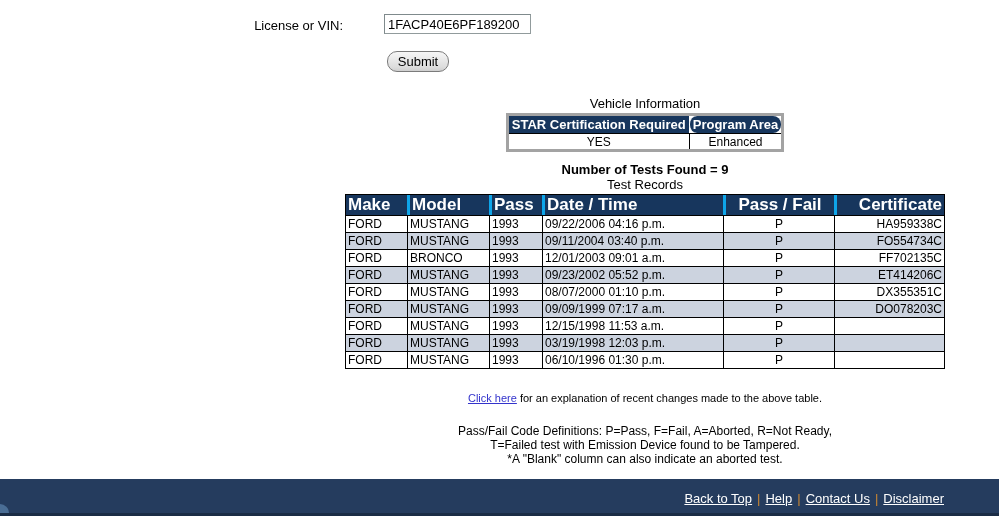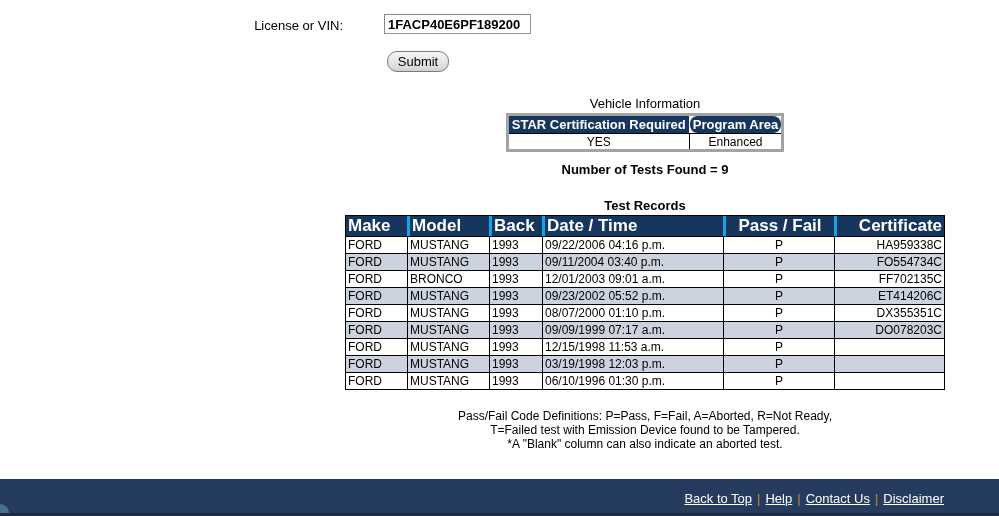--- a/index.html
+++ b/index.html
@@ -11,41 +11,41 @@
   }
   *{margin:0;padding:0;box-sizing:border-box;}
   html,body{background:#fff;}
   body{font-family:"Liberation Sans", sans-serif;color:#000;}
   #page{position:relative;width:999px;height:516px;background:#fff;overflow:hidden;}
 
   
   .form-label{position:absolute;left:150px;top:18px;width:193px;text-align:right;font-size:13px;}
   .vin-input{position:absolute;left:384px;top:14px;width:147px;height:20px;
     border:1px solid #919b9c;border-top-color:#7f8a8c;border-left-color:#7f8a8c;
-    font-family:"Liberation Sans", sans-serif;font-size:13px;padding:1px 3px;color:#000;background:#fff;font-weight:bold;}
+    font-family:"Liberation Sans", sans-serif;font-size:13px;padding:1px 3px;color:#000;background:#fff;}
   .submit-btn{position:absolute;left:387px;top:51px;width:62px;height:21px;
     font-family:"Liberation Sans", sans-serif;font-size:13px;color:#000;
     background:linear-gradient(#f6f6f6,#dcdcdc 80%,#cfcfcf);
     border:1px solid #7b7b7b;border-radius:10px;cursor:pointer;}
 
   
   .center-col{position:absolute;left:345px;top:96px;width:600px;text-align:center;}
   .section-title{font-size:13px;line-height:15px;}
 
   table{border-collapse:separate;border-spacing:0;}
   .vi-table{margin:2px auto 0 auto;border:3px solid #a3a3a3;}
   .vi-table th{background:var(--navy);color:#fff;font-weight:bold;font-size:13px;
     height:17px;padding:0 3px;text-align:center;white-space:nowrap;}
   .vi-table th + th{border-left:1px solid #fff;border-radius:8px;}
   .vi-table td{font-size:12px;height:16px;padding:0 3px;text-align:center;border-top:1px solid #000;background:#fff;}
   .vi-table td + td{border-left:1px solid #000;}
   .vi-table .w0{width:180px;} .vi-table .w1{width:90px;}
 
   .tests-count{font-size:13px;font-weight:bold;margin-top:10px;line-height:15px;}
-  .tr-title{font-size:13px;margin-top:21px;line-height:15px;font-weight:bold;}
+  .tr-title{font-size:13px;margin-top:0;line-height:15px;}
 
   .tr-table{width:600px;margin:2px 0 0 0;border:1px solid #000;table-layout:fixed;}
   .tr-table th{background:var(--navy);color:#fff;font-weight:bold;font-size:17px;
     height:17px;padding:0 2px;text-align:center;white-space:nowrap;overflow:hidden;}
   .tr-table th + th{border-left:3px solid #0ea5e9;}
   .tr-table td{font-size:12px;height:16px;line-height:16px;padding:0 2px;background:#fff;
     border-top:1px solid #000;white-space:nowrap;overflow:hidden;}
   .tr-table td + td{border-left:1px solid #000;}
   .tr-table tr.alt td{background:var(--alt);}
   .tr-table .c0{width:61px;text-align:left;}
@@ -99,21 +99,21 @@
 
     <div class="tests-count">Number of Tests Found = 9</div>
 
     <div class="tr-title">Test Records</div>
 
     <table class="tr-table">
       <thead>
         <tr>
           <th class="c0">Make</th>
           <th class="c1">Model</th>
-          <th class="c2">Back</th>
+          <th class="c2">Pass</th>
           <th class="c3">Date / Time</th>
           <th class="c4">Pass / Fail</th>
           <th class="c5">Certificate</th>
         </tr>
       </thead>
       <tbody>
           <tr>
             <td class="c0">FORD</td>
             <td class="c1">MUSTANG</td>
             <td class="c2">1993</td>
@@ -181,20 +181,21 @@
             <td class="c0">FORD</td>
             <td class="c1">MUSTANG</td>
             <td class="c2">1993</td>
             <td class="c3">06/10/1996 01:30 p.m.</td>
             <td class="c4">P</td>
             <td class="c5"></td>
           </tr>
         </tbody>
     </table>
 
+    <div class="click-line"><a>Click here</a><span> for an explanation of recent changes made to the above table.</span></div>
 
     <div class="definitions">
       <div>Pass/Fail Code Definitions: P=Pass, F=Fail, A=Aborted, R=Not Ready,</div>
       <div>T=Failed test with Emission Device found to be Tampered.</div>
       <div>*A "Blank" column can also indicate an aborted test.</div>
     </div>
 
   </div>
 
   <div class="footer">

